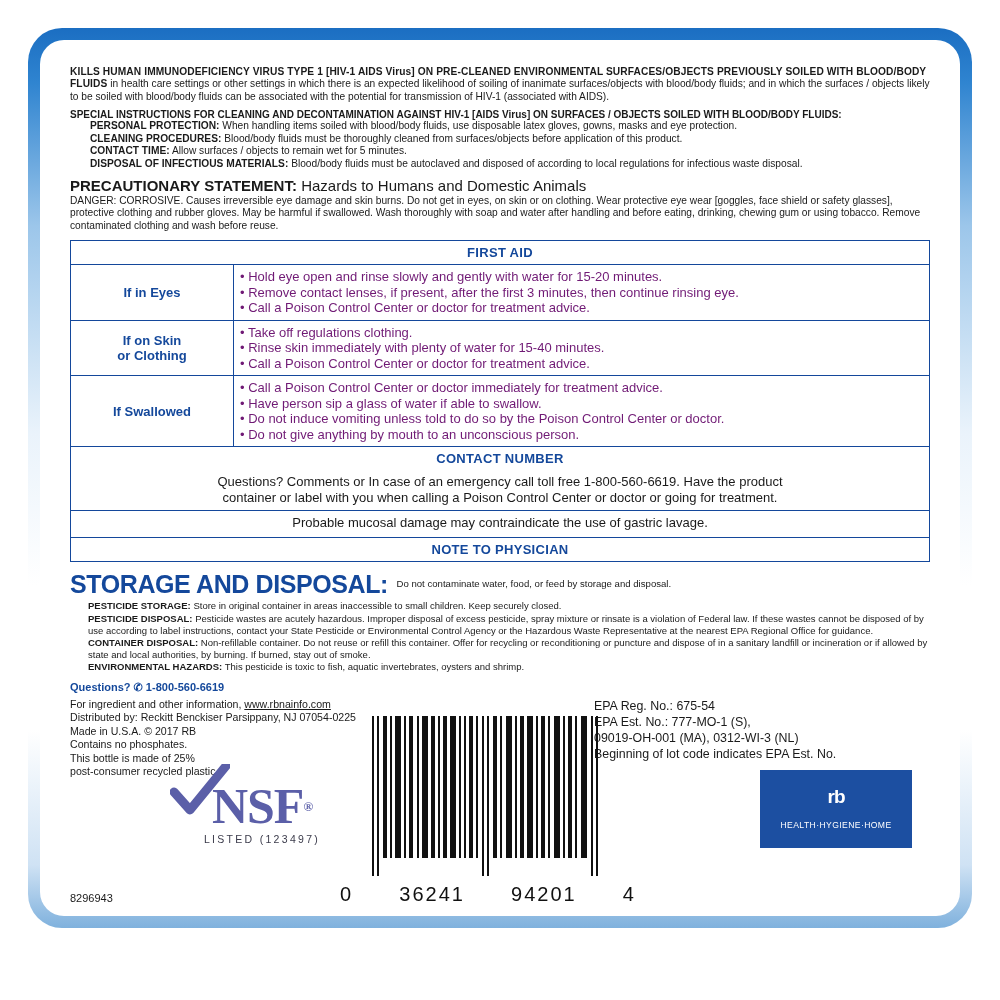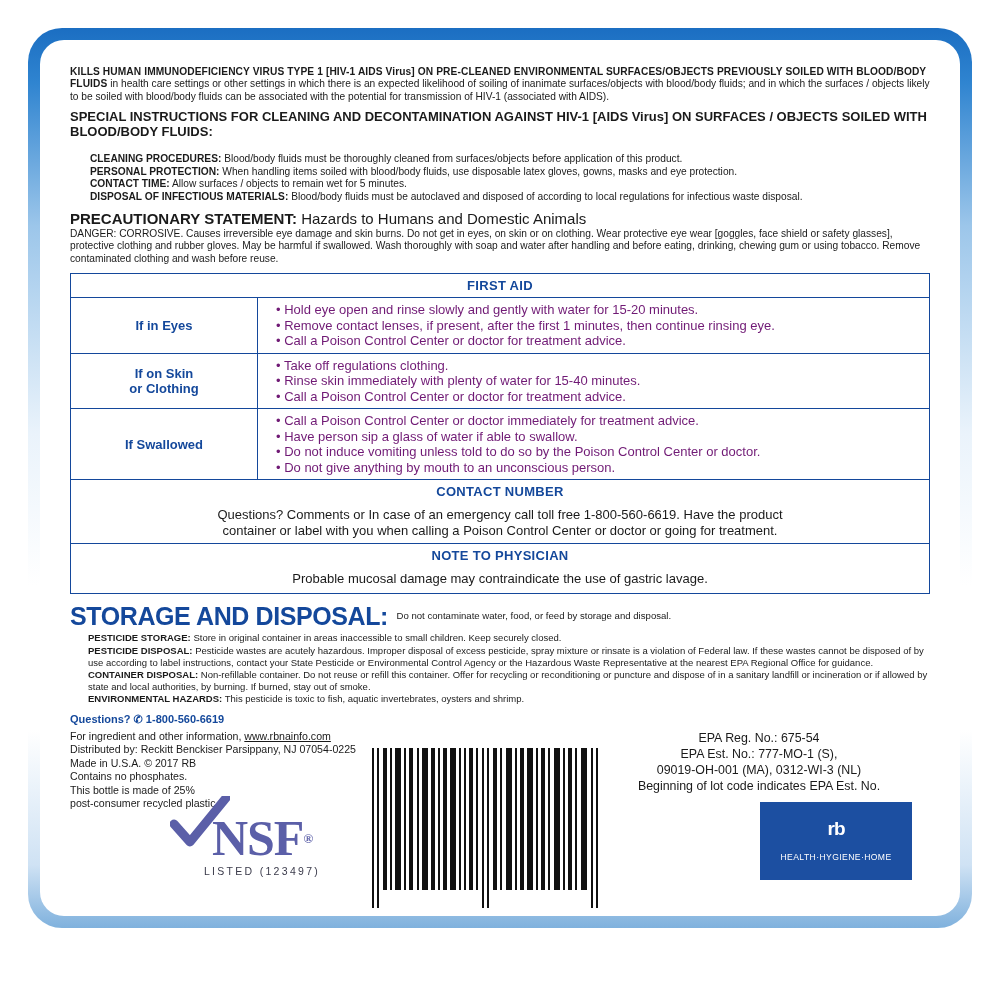--- a/index.html
+++ b/index.html
@@ -40,36 +40,36 @@
   
   .label-inner:before,.label-inner:after{
     content:"";position:absolute;top:0;bottom:0;width:10px;
   }
 
   .txt{color:#1a1a1a;}
   b{font-weight:normal;}
 
   .p-hiv{font-size:10.2px;line-height:12.4px;margin:0 0 6px 0;}
   .p-hiv .hd{font-weight:bold;font-size:10.2px;letter-spacing:.1px;}
-  .p-special{font-size:13px;font-weight:bold;margin:0 0 14px 0;}
+  .p-special{font-size:10px;font-weight:bold;margin:0 0 0 0;}
   .ind{padding-left:20px;font-size:10.2px;line-height:12.6px;margin:0;}
   .ind b{font-weight:bold;}
   .p-precaution{font-size:15px;font-weight:bold;margin:6px 0 1px 0;}
   .p-danger{font-size:10.2px;line-height:12.6px;margin:0 0 8px 0;}
 
   
   table.fa{
     width:100%;
     border-collapse:collapse;
     border:1.6px solid #14489b;
     margin-top:2px;
   }
   table.fa td,table.fa th{
     border:1.4px solid #14489b;
-    padding:4px 18px;
+    padding:4px 6px;
     vertical-align:middle;
   }
   .fa-title{
     text-align:center;font-weight:bold;color:#14489b;font-size:13px;
     padding:3px 0 3px 0;letter-spacing:.3px;
   }
   .fa-lbl{
     width:150px;text-align:center;font-weight:bold;color:#14489b;font-size:13px;line-height:15px;
   }
   .fa-body{font-size:13px;line-height:15.5px;color:#701a75;margin-top:43px;}
@@ -88,21 +88,21 @@
   .sd-row{font-size:9.5px;line-height:11.6px;margin:1px 0 0 0;padding-left:18px;}
   .sd-row b{font-weight:bold;}
   .q-line{font-size:11px;font-weight:bold;color:#14489b;margin:8px 0 4px 0;}
 
   .bottom{position:relative;margin-top:2px;}
   .bl-left{font-size:10.6px;line-height:13.4px;color:#1a1a1a;width:330px;}
   .bl-left u{text-decoration:underline;}
 
   
   .epa{
-    position:absolute;right:6px;top:0;text-align:center;
+    position:absolute;right:6px;top:0;
     font-size:12.4px;line-height:16px;color:#1a1a1a;width:330px;
   }
 
   
   .nsf{position:absolute;left:112px;top:84px;width:160px;text-align:center;}
   .nsf-word{
     font-family:"Liberation Serif", serif;
     font-weight:bold;font-size:50px;color:#5b5fa8;letter-spacing:-1px;line-height:48px;
   }
   .nsf-word sup{font-size:13px;vertical-align:12px;}
@@ -135,26 +135,26 @@
   <div class="label">
     <div class="label-inner">
 
       <p class="p-hiv txt">
         <span class="hd">KILLS HUMAN IMMUNODEFICIENCY VIRUS TYPE 1 [HIV-1 AIDS Virus] ON PRE-CLEANED ENVIRONMENTAL SURFACES/OBJECTS PREVIOUSLY SOILED WITH BLOOD/BODY FLUIDS</span>
         <span>in health care settings or other settings in which there is an expected likelihood of soiling of inanimate surfaces/objects with blood/body fluids; and in which the surfaces / objects likely to be soiled with blood/body fluids can be associated with the potential for transmission of HIV-1 (associated with AIDS).</span>
       </p>
 
       <p class="p-special txt">SPECIAL INSTRUCTIONS FOR CLEANING AND DECONTAMINATION AGAINST HIV-1 [AIDS Virus] ON SURFACES / OBJECTS SOILED WITH BLOOD/BODY FLUIDS:</p>
       <p class="ind txt">
+        <b>PERSONAL PROTECTION:</b>
+        <span>When handling items soiled with blood/body fluids, use disposable latex gloves, gowns, masks and eye protection.</span>
+      </p>
+      <p class="ind txt">
         <b>CLEANING PROCEDURES:</b>
         <span>Blood/body fluids must be thoroughly cleaned from surfaces/objects before application of this product.</span>
-      </p>
-      <p class="ind txt">
-        <b>PERSONAL PROTECTION:</b>
-        <span>When handling items soiled with blood/body fluids, use disposable latex gloves, gowns, masks and eye protection.</span>
       </p>
       <p class="ind txt">
         <b>CONTACT TIME:</b>
         <span>Allow surfaces / objects to remain wet for 5 minutes.</span>
       </p>
       <p class="ind txt">
         <b>DISPOSAL OF INFECTIOUS MATERIALS:</b>
         <span>Blood/body fluids must be autoclaved and disposed of according to local regulations for infectious waste disposal.</span>
       </p>
 
@@ -169,21 +169,21 @@
 
       <table class="fa">
         <tbody>
             <tr>
           <td colspan="2" class="fa-title">FIRST AID</td>
         </tr>
         <tr>
           <td class="fa-lbl">If in Eyes</td>
           <td class="fa-body">
             <div>• Hold eye open and rinse slowly and gently with water for 15-20 minutes.</div>
-            <div>• Remove contact lenses, if present, after the first 1 minutes, then continue rinsing eye.</div>
+            <div>• Remove contact lenses, if present, after the first 3 minutes, then continue rinsing eye.</div>
             <div>• Call a Poison Control Center or doctor for treatment advice.</div>
           </td>
         </tr>
         <tr>
           <td class="fa-lbl">
             <div>If on Skin</div>
             <div>or Clothing</div>
           </td>
           <td class="fa-body">
             <div>• Take off regulations clothing.</div>
@@ -203,24 +203,24 @@
         <tr>
           <td colspan="2" class="fa-title no-b-bottom">CONTACT NUMBER</td>
         </tr>
         <tr>
           <td colspan="2" class="fa-center no-b-top">
             <div>Questions? Comments or In case of an emergency call toll free 1-800-560-6619. Have the product</div>
             <div>container or label with you when calling a Poison Control Center or doctor or going for treatment.</div>
           </td>
         </tr>
         <tr>
+          <td colspan="2" class="fa-center no-b-top" style="padding-bottom:6px;">Probable mucosal damage may contraindicate the use of gastric lavage.</td>
+        </tr>
+        <tr>
           <td colspan="2" class="fa-title no-b-bottom">NOTE TO PHYSICIAN</td>
-        </tr>
-        <tr>
-          <td colspan="2" class="fa-center no-b-top" style="padding-bottom:6px;">Probable mucosal damage may contraindicate the use of gastric lavage.</td>
         </tr>
       </tbody>
         </table>
 
       <div>
         <span class="storage-head">STORAGE AND DISPOSAL:</span>
         <span class="storage-sub">Do not contaminate water, food, or feed by storage and disposal.</span>
         <p class="sd-row txt">
           <b>PESTICIDE STORAGE:</b>
           <span>Store in original container in areas inaccessible to small children. Keep securely  closed.</span>

